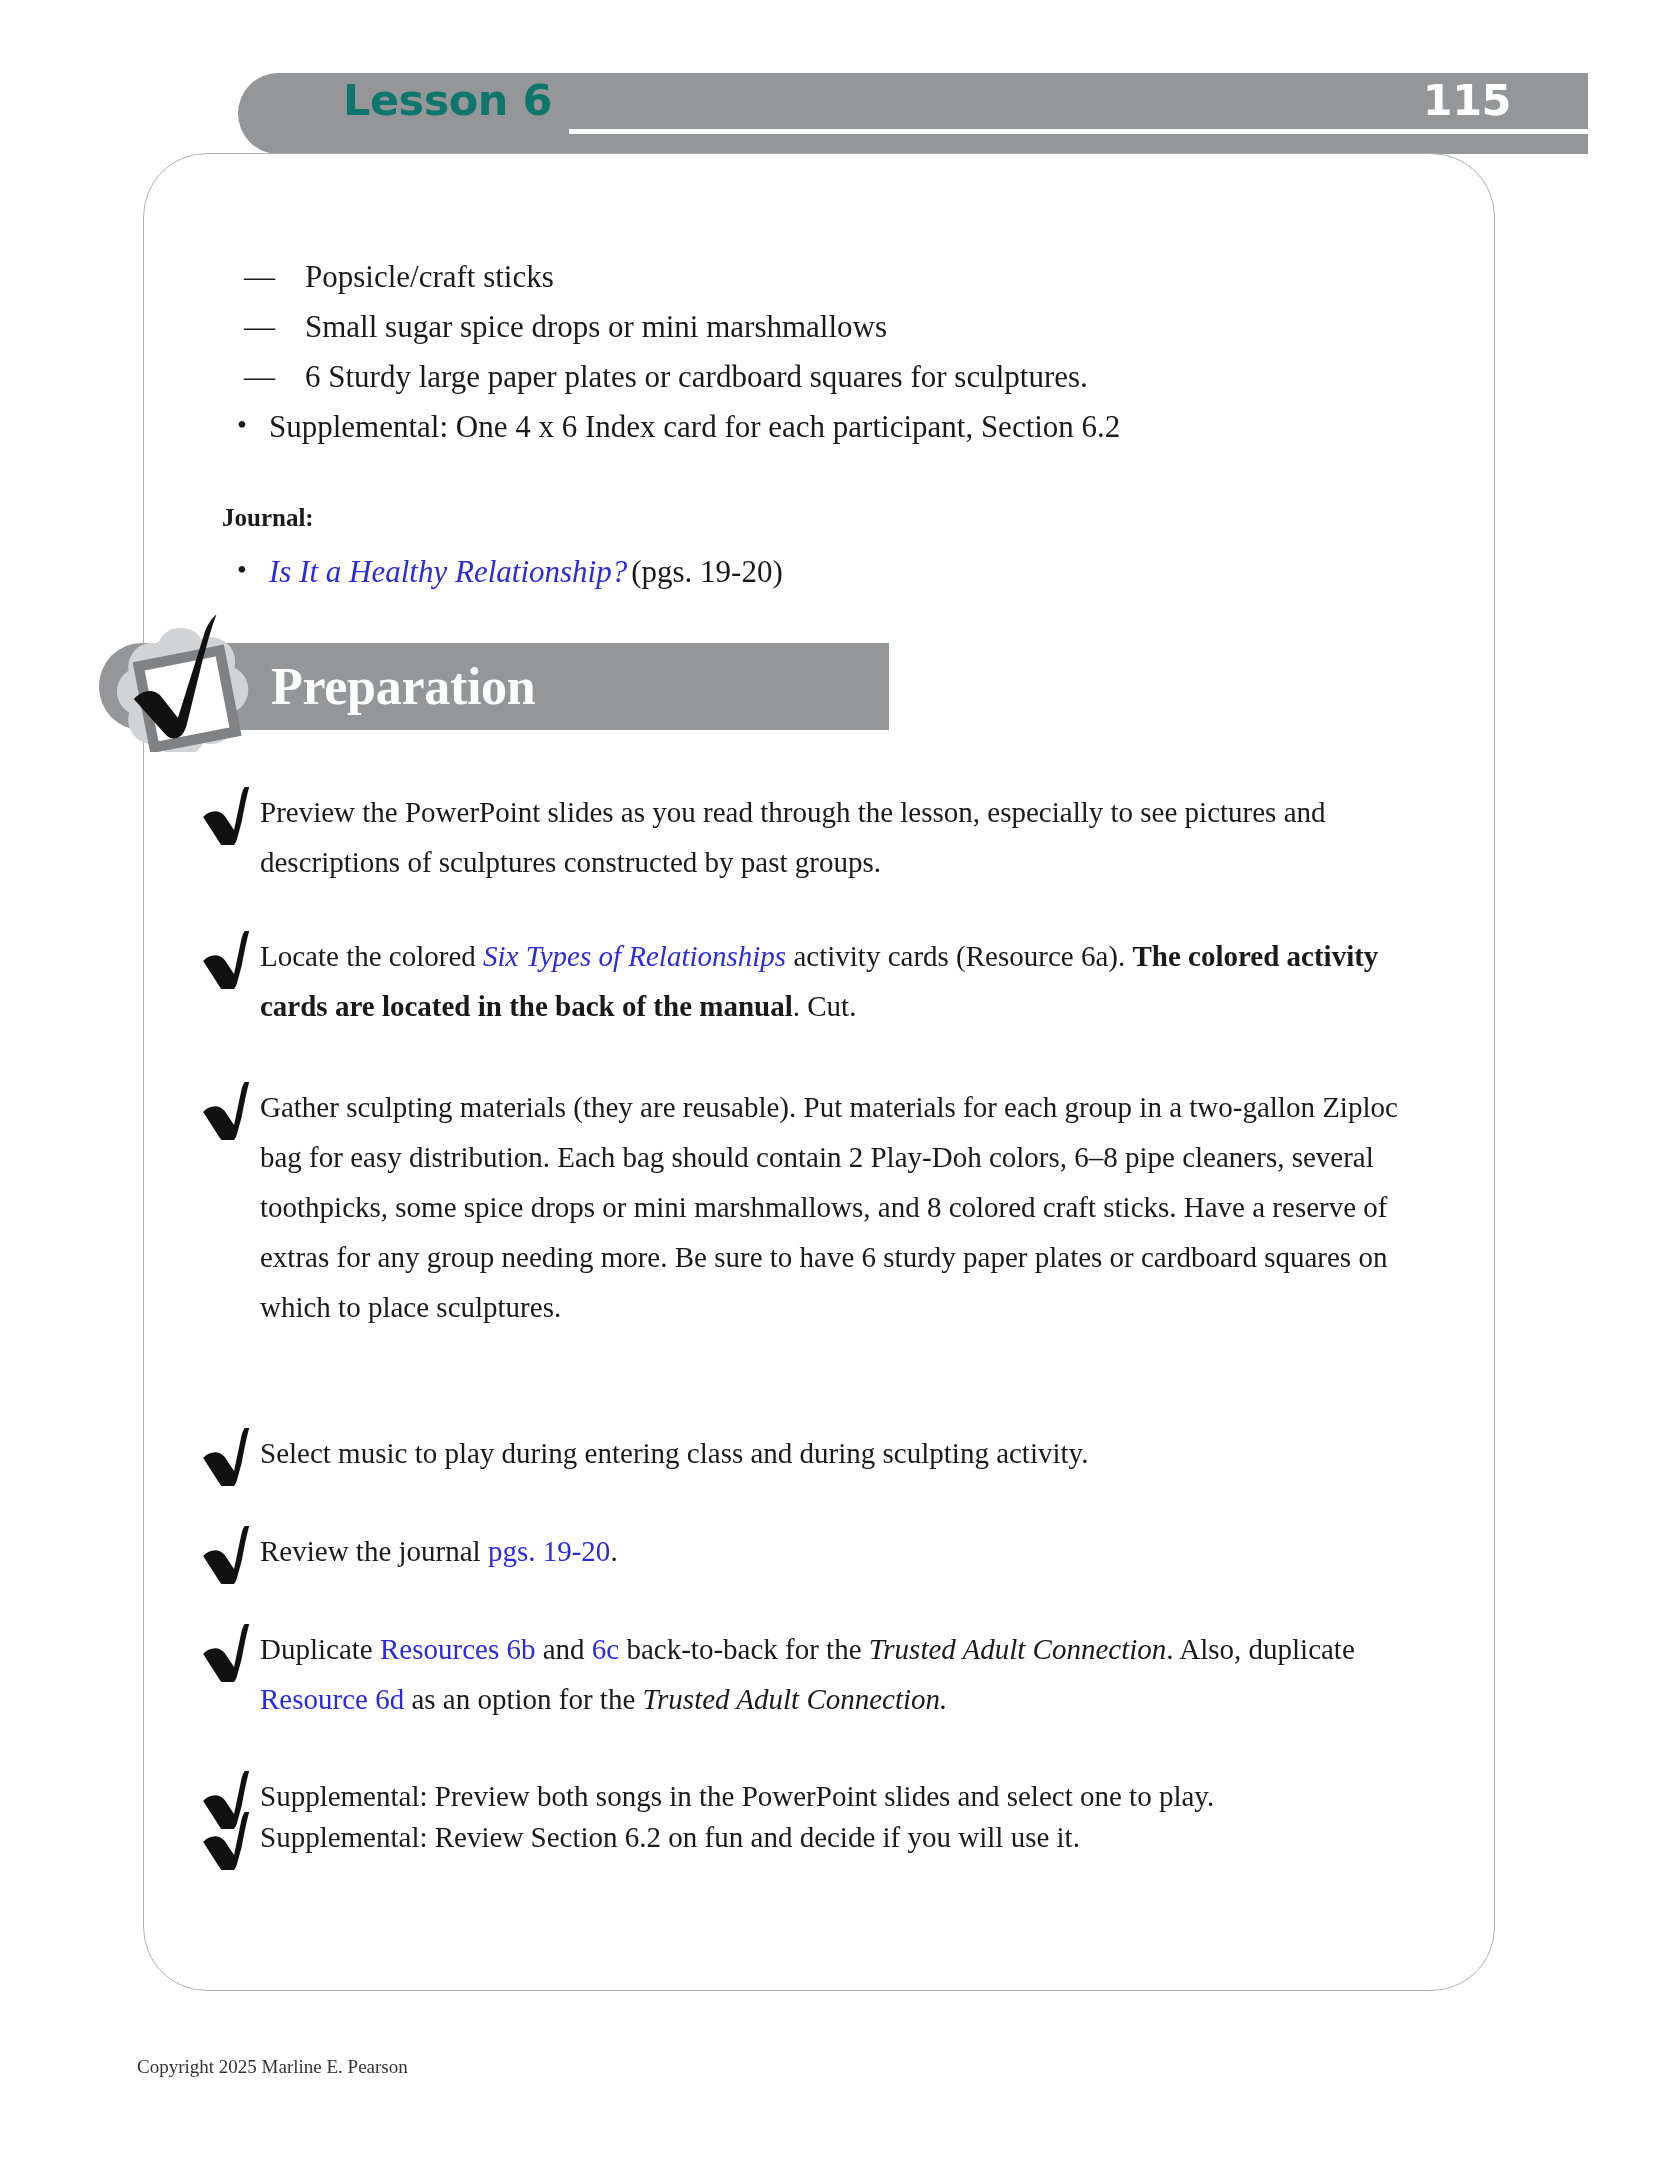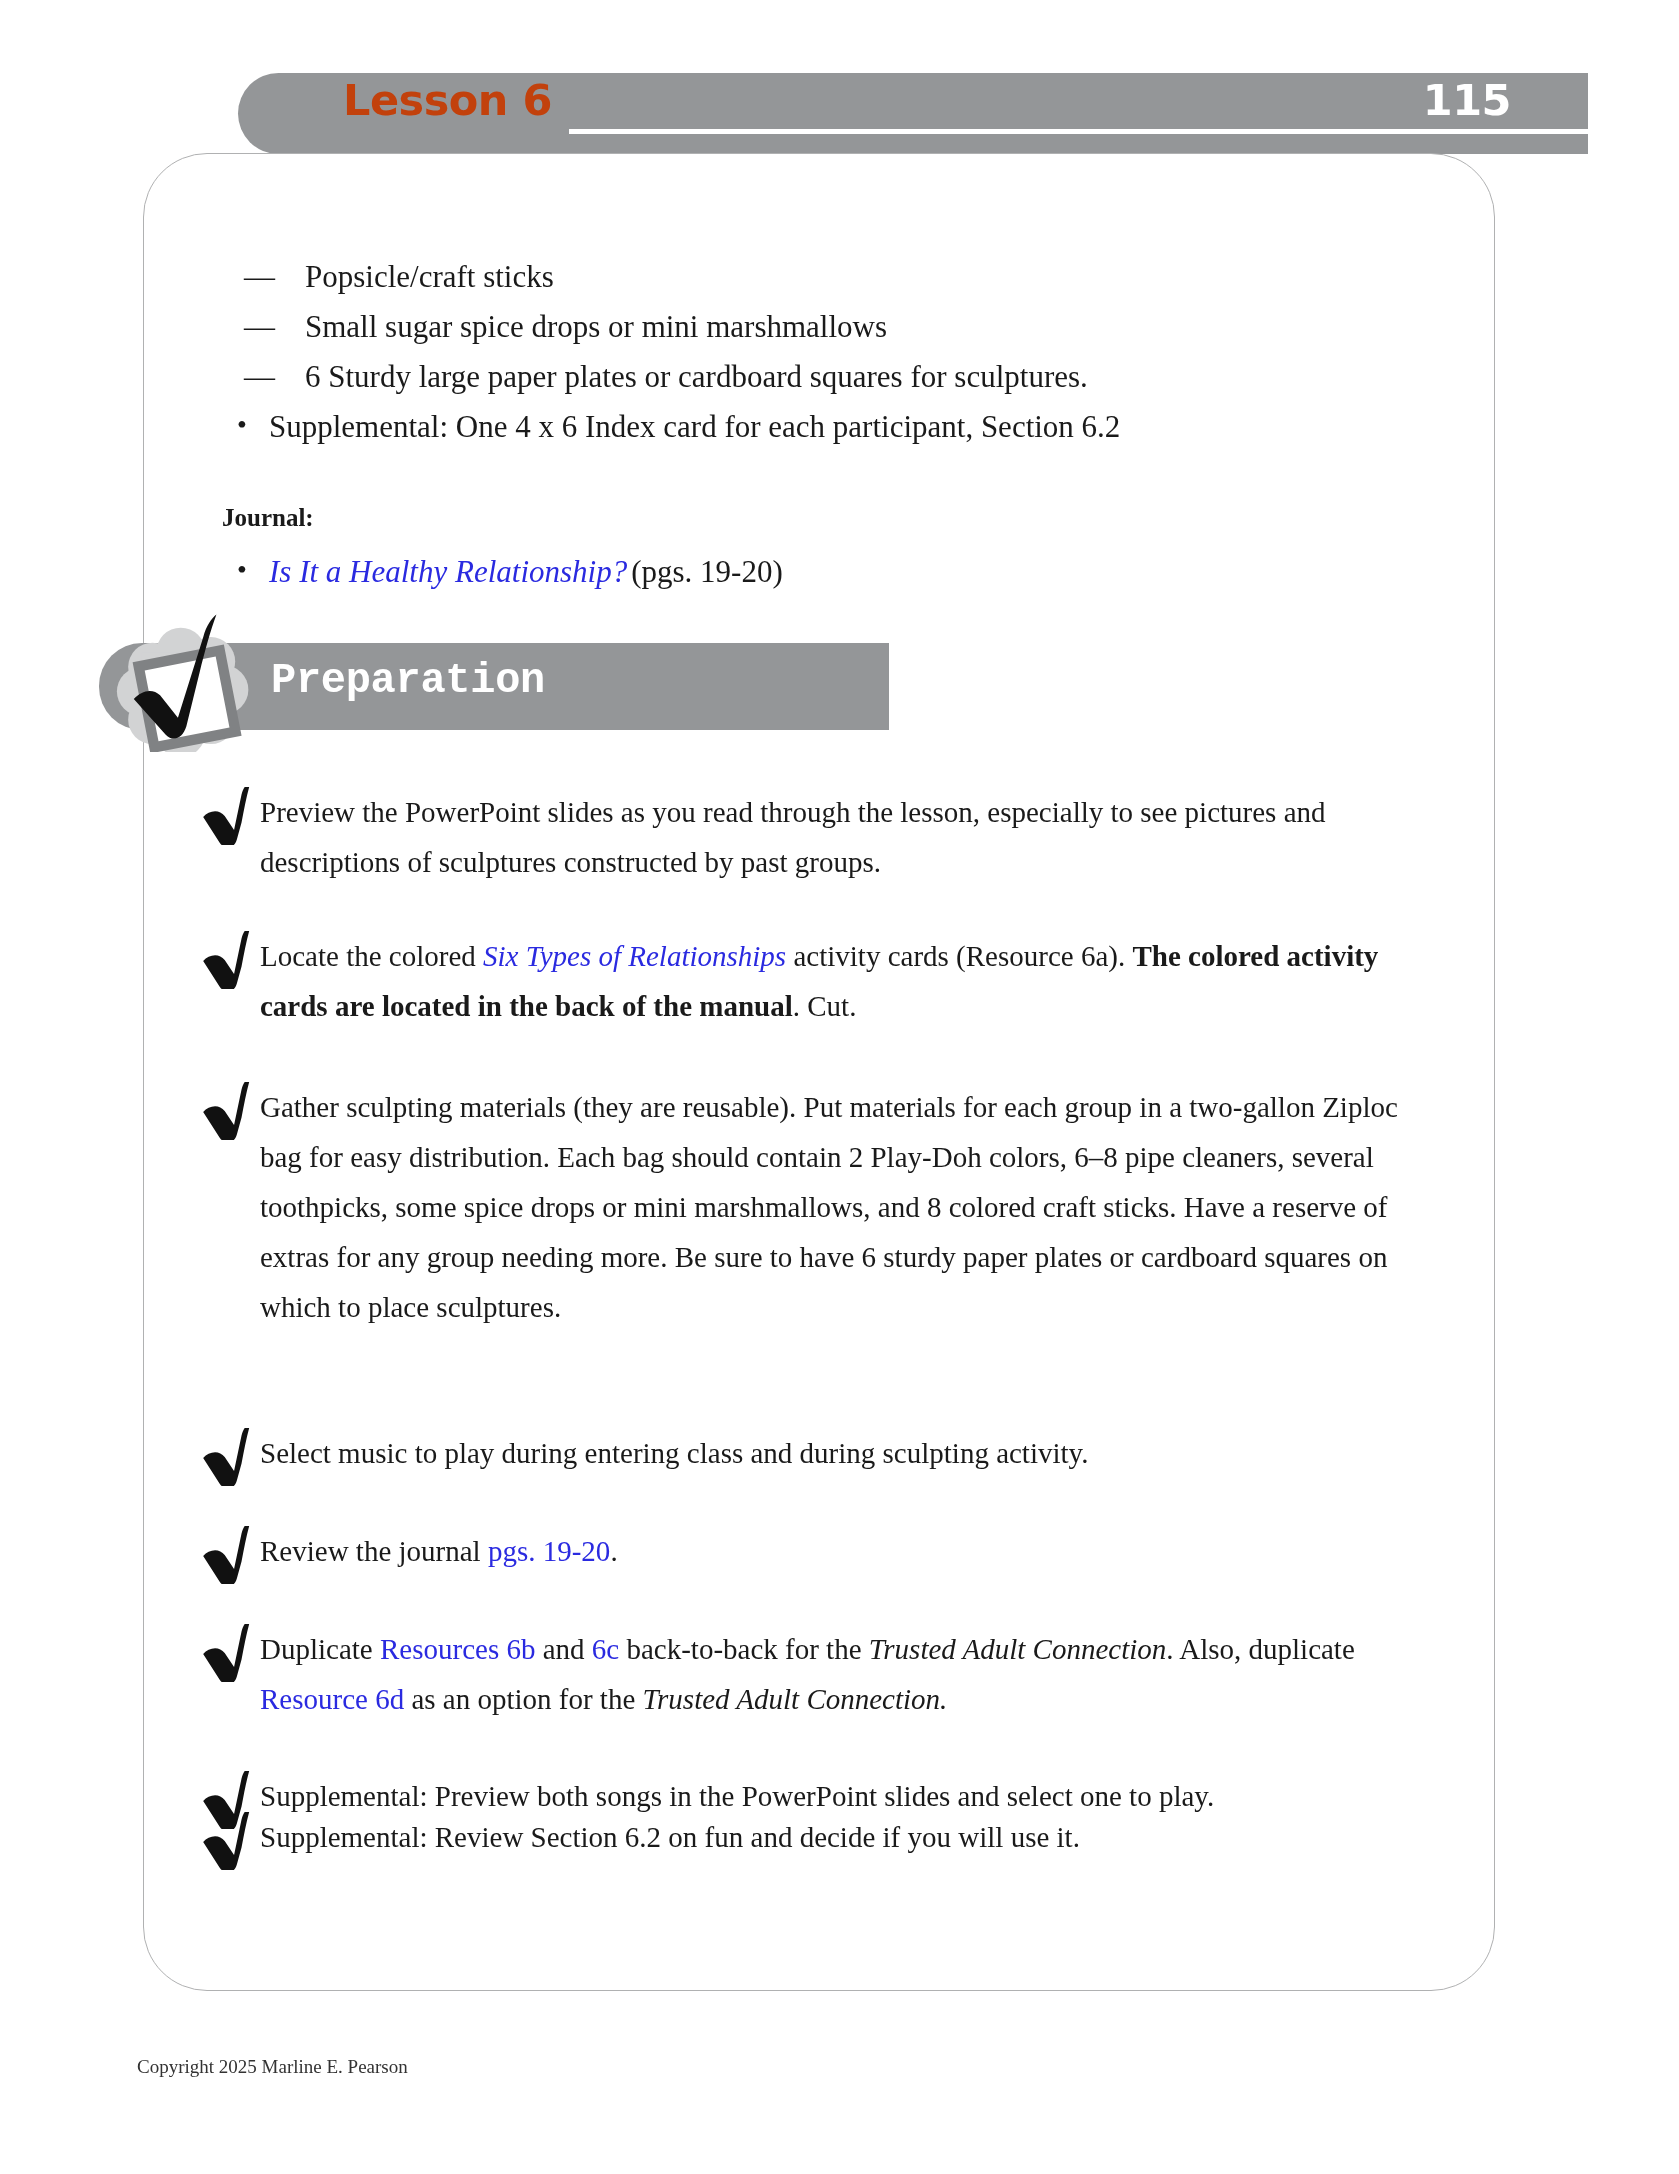--- a/index.html
+++ b/index.html
@@ -35,21 +35,21 @@
     border-bottom-left-radius: 41px;
   }
   .header-title {
     position: absolute;
     left: 105px;
     top: 5.6px;
     font-family: "DejaVu Sans", sans-serif;
     font-weight: bold;
     font-size: 43px;
     letter-spacing: -0.5px;
-    color: #c2410c;
+    color: #0f766e;
     line-height: 1;
   }
   .header-page {
     position: absolute;
     right: 77px;
     top: 5.6px;
     font-family: "DejaVu Sans", sans-serif;
     font-weight: bold;
     font-size: 43px;
     letter-spacing: -0.5px;
@@ -138,23 +138,23 @@
     left: 218px;
     top: 643px;
     width: 671px;
     height: 87px;
     background: #949698;
   }
   .prep-title {
     position: absolute;
     left: 271px;
     top: 656px;
-    font-family: Liberation Mono, monospace;
-    font-weight: bold;
-    font-size: 42px;
+    font-family: Liberation Serif, serif;
+    font-weight: bold;
+    font-size: 52px;
     letter-spacing: -0.3px;
     color: #ffffff;
     line-height: 1.2;
   }
   .prep-icon {
     position: absolute;
     left: 100px;
     top: 601px;
     width: 169px;
     height: 151px;

